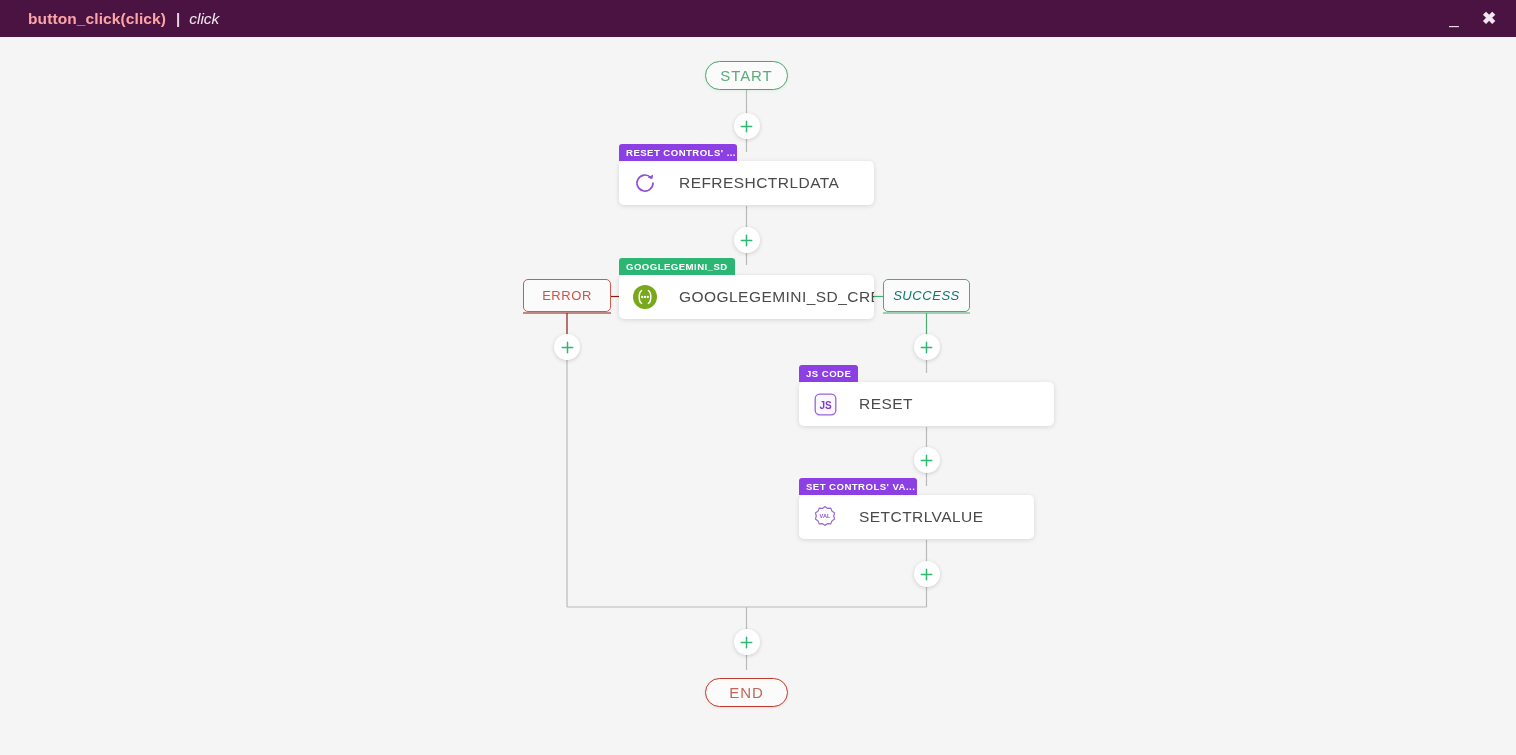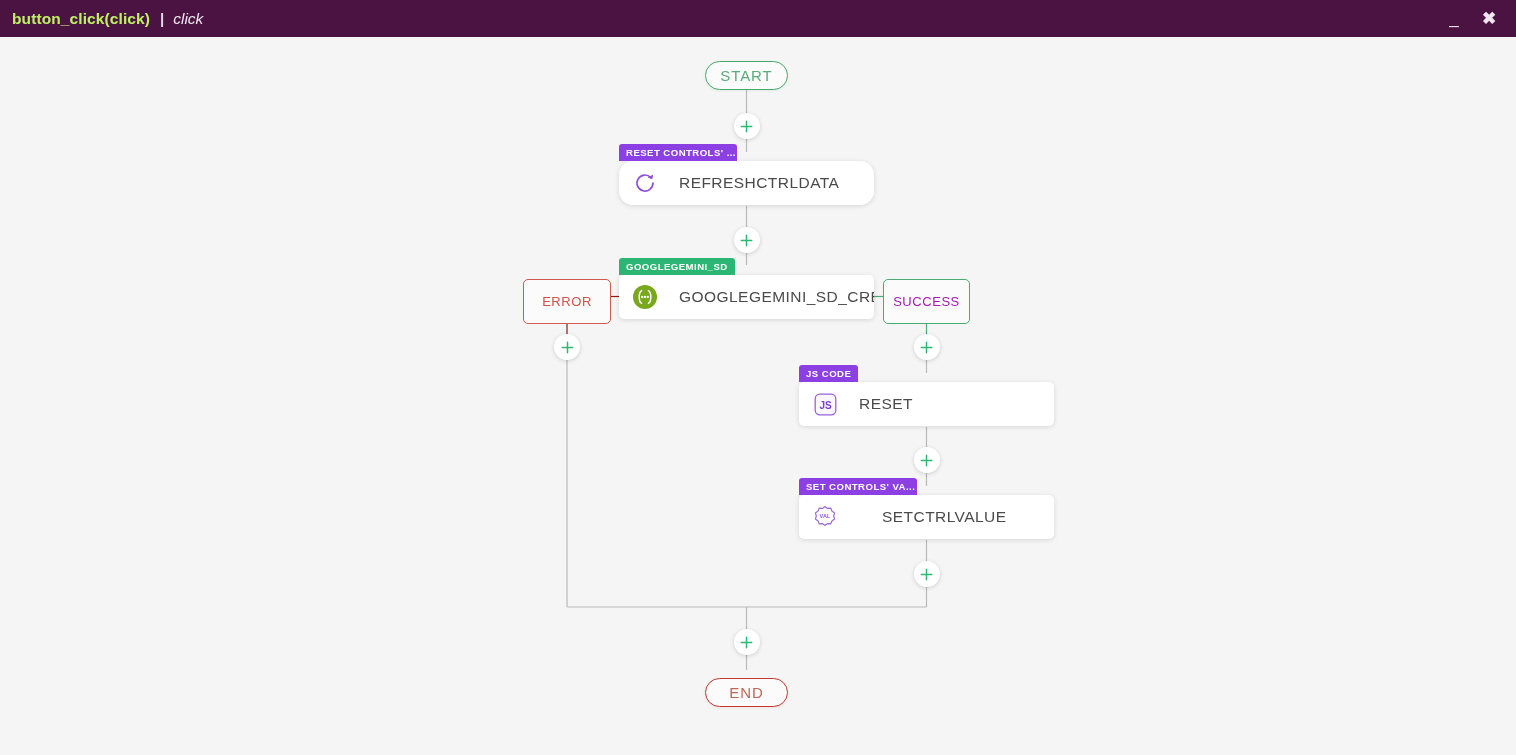--- a/index.html
+++ b/index.html
@@ -18,25 +18,26 @@
     top: 0; left: 0;
     width: 1516px;
     height: 37px;
     background: #4a1342;
     display: flex;
     align-items: center;
     padding: 0 10px 0 12px;
     z-index: 40;
   }
   .title-main {
-    color: #bef264;
+    color: #fca5a5;
     font-size: 15.5px;
     font-weight: bold;
     letter-spacing: 0.1px;
     white-space: nowrap;
+    margin-left: 16px;
   }
   .title-sep {
     color: #e7d8e4;
     font-size: 15px;
     font-weight: bold;
     margin: 0 9px 0 10px;
   }
   .title-sub {
     color: #f2e9f0;
     font-size: 15.5px;
@@ -170,33 +171,33 @@
     font-size: 15.5px;
     color: #4a4a4a;
     letter-spacing: 0.45px;
     white-space: nowrap;
     overflow: hidden;
   }
 
   
   .branch {
     position: absolute;
-    height: 45px;
+    height: 33px;
     border-radius: 5px;
     background: #fbfbfb;
     display: flex;
     align-items: center;
     justify-content: center;
     font-size: 13px;
     letter-spacing: 0.55px;
     cursor: pointer;
     z-index: 4;
   }
   .branch.error   { border: 1.3px solid #d05a50; color: #cf5247; }
-  .branch.success { border: 1.3px solid #4aab74; color: #a21caf; }
+  .branch.success { border: 1.3px solid #4aab74; color: #0f766e; font-style: italic; }
 </style>
 </head>
 <body>
 
 <div class="titlebar">
   <span class="title-main">button_click(click)</span>
   <span class="title-sep">|</span>
   <span class="title-sub">click</span>
   <div class="win-controls">
     <span class="win-btn min">_</span>
@@ -252,21 +253,21 @@
     </div>
 
     <div class="plus" style="left:733.5px; top:76px;">
       <svg width="13" height="13" viewBox="0 0 13 13">
         <path d="M6.5 1.3 V11.7 M1.3 6.5 H11.7" stroke="#2eb872" stroke-width="1.5" stroke-linecap="round"></path>
       </svg>
     </div>
 
     <div class="node" style="left:619px; top:107px; width:255px;">
       <div class="node-badge purple">RESET CONTROLS' ...</div>
-      <div class="node-card" style="width:255px;border-radius:14px;">
+      <div class="node-card" style="width:255px;">
         <span class="node-icon">
           <svg width="24" height="24" viewBox="0 0 24 24" fill="none">
             <path d="M20 12a8 8 0 1 1-2.4-5.7" stroke="#8c51d6" stroke-width="1.7" stroke-linecap="round"></path>
             <path d="M20.2 3.6 L19.3 8.2 L14.8 6.6 Z" fill="#8c51d6"></path>
           </svg>
         </span>
         <span class="node-label">REFRESHCTRLDATA</span>
       </div>
     </div>
 
@@ -327,21 +328,21 @@
     </div>
 
     <div class="plus" style="left:913.5px; top:410px;">
       <svg width="13" height="13" viewBox="0 0 13 13">
         <path d="M6.5 1.3 V11.7 M1.3 6.5 H11.7" stroke="#2eb872" stroke-width="1.5" stroke-linecap="round"></path>
       </svg>
     </div>
 
     <div class="node" style="left:799px; top:441px; width:255px;">
       <div class="node-badge purple">SET CONTROLS' VA...</div>
-      <div class="node-card" style="width:255px;gap:23px;">
+      <div class="node-card" style="width:235px;">
         <span class="node-icon">
           <svg width="24" height="24" viewBox="0 0 24 24">
             <path d="M12 1.6 L14.6 3.4 L17.8 3.1 L18.9 6.1 L21.6 7.9 L20.7 11 L21.6 14.1 L18.9 15.9
                      L17.8 18.9 L14.6 18.6 L12 20.4 L9.4 18.6 L6.2 18.9 L5.1 15.9 L2.4 14.1
                      L3.3 11 L2.4 7.9 L5.1 6.1 L6.2 3.1 L9.4 3.4 Z" fill="#ffffff" stroke="#9a6ad6" stroke-width="1.2" stroke-linejoin="round"></path>
             <text x="12" y="13.4" text-anchor="middle" font-family="Liberation Sans, sans-serif" font-size="5.6" font-weight="bold" fill="#8a55cc">VAL</text>
           </svg>
         </span>
         <span class="node-label">SETCTRLVALUE</span>
       </div>

